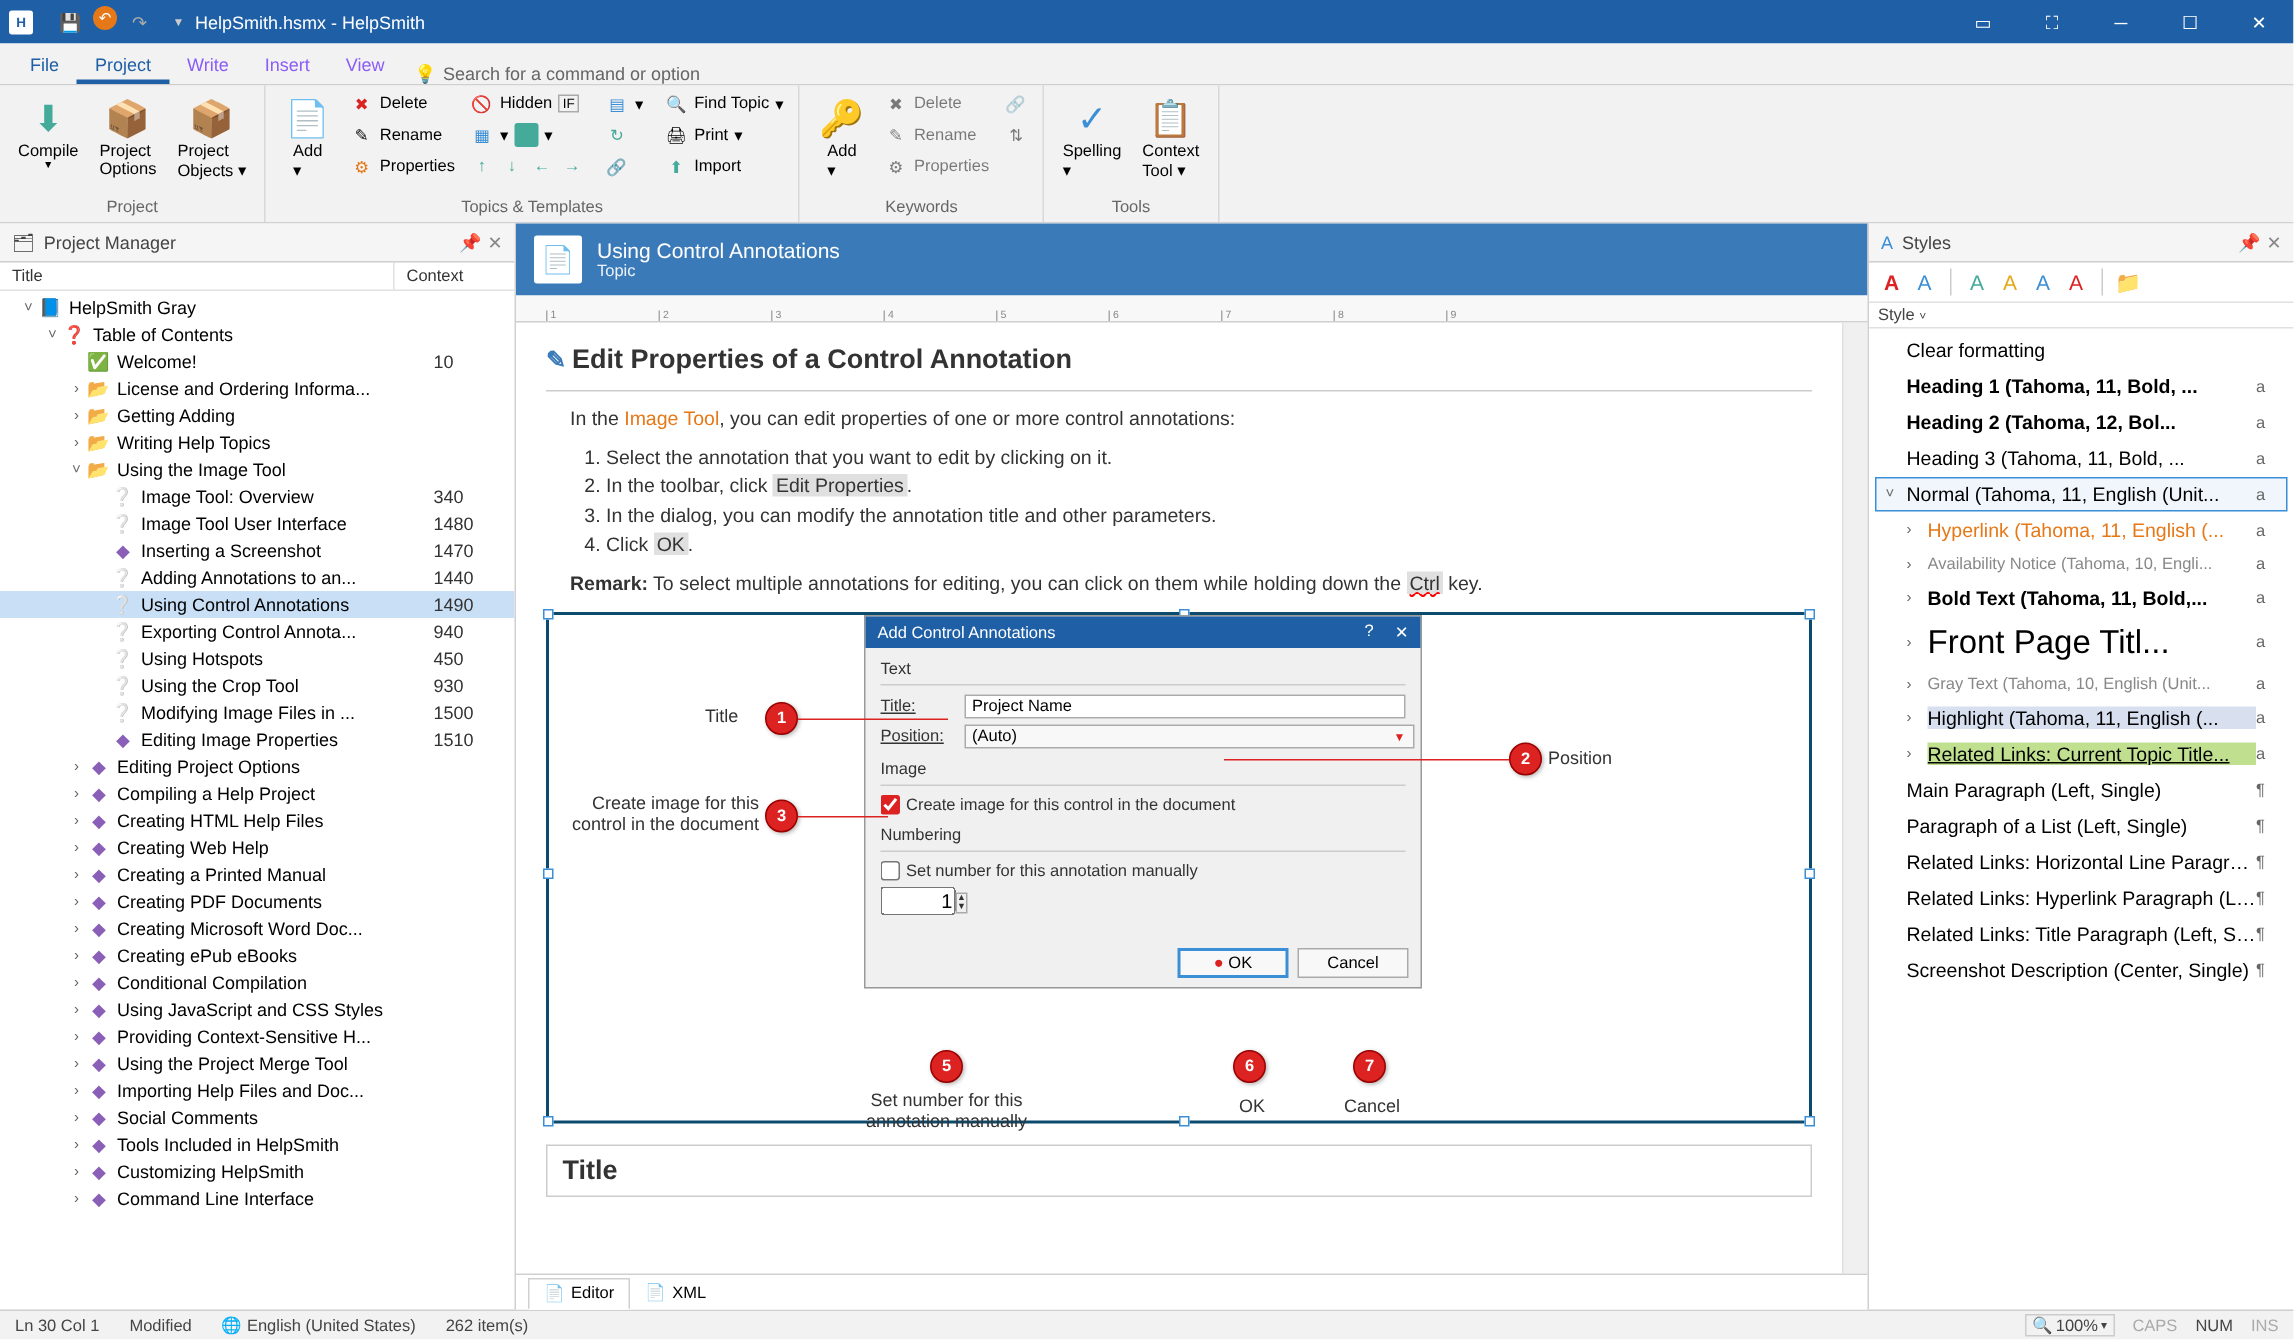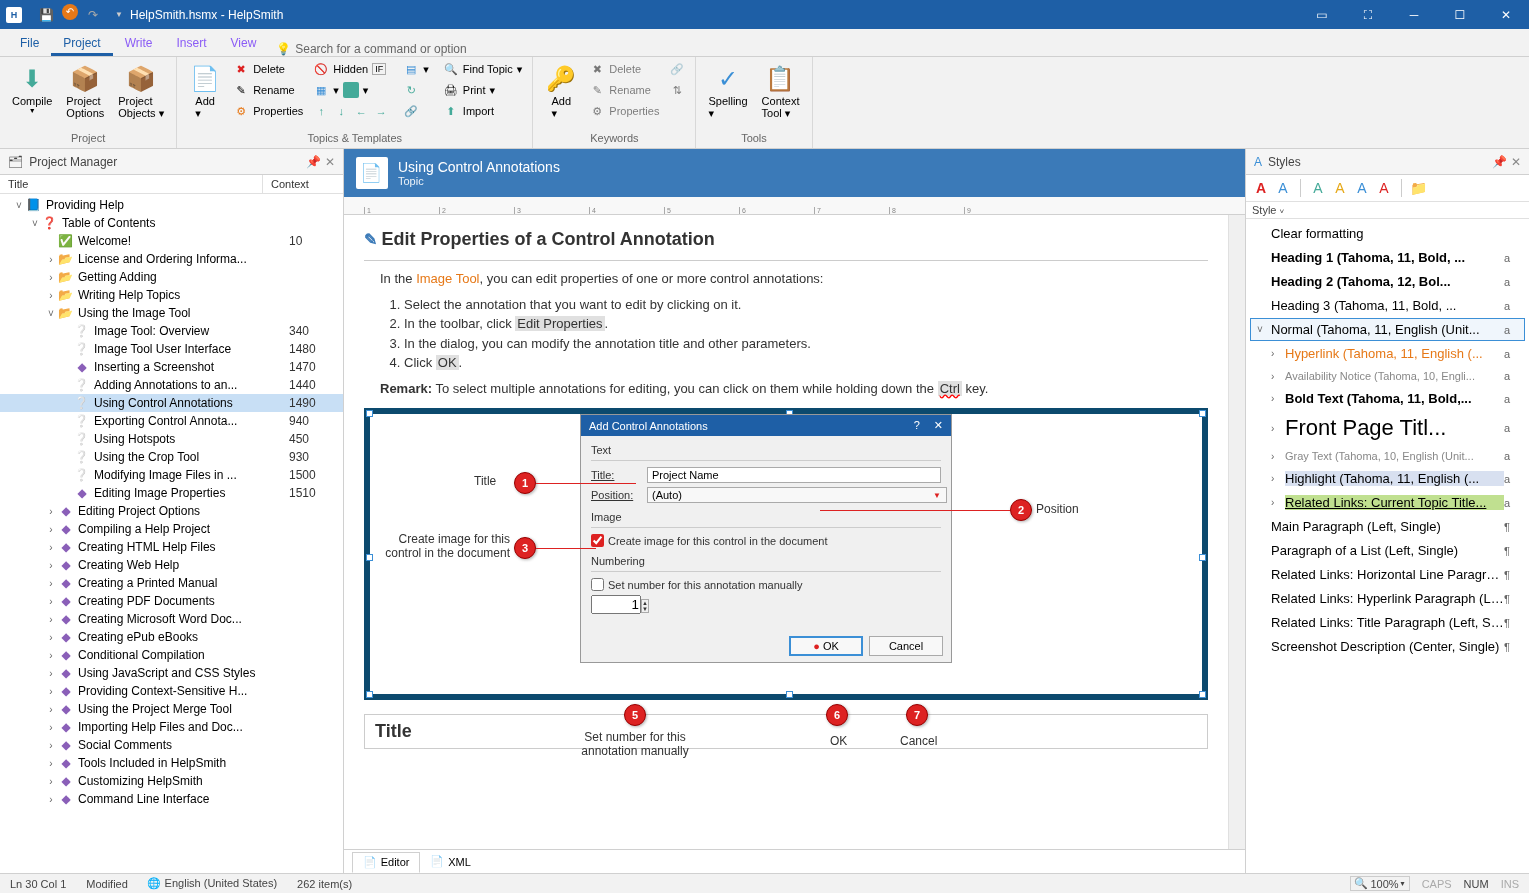--- a/index.html
+++ b/index.html
@@ -57,21 +57,21 @@
 .ruler { height: 18px; border-bottom: 1px solid #d0d0d0; background: #f8f8f8; font-size: 7px; color: #888; display: flex; align-items: flex-end; padding-left: 20px; overflow: hidden; }
 .ruler span { width: 75px; display: inline-block; border-left: 1px solid #aaa; padding-left: 2px; }
 .editor-content { flex: 1; padding: 14px 20px; overflow-y: auto; font-size: 13px; color: #333; position: relative; }
 .editor-content h2 { font-size: 18px; color: #333; margin-bottom: 10px; display:flex; align-items:center; gap:4px;}
 .editor-content h2::before { content: '✎'; color: #3b7ab8; font-size: 16px; }
 .editor-content .para { margin: 6px 16px; line-height: 1.5; }
 .editor-content .link { color: #e67817; }
 .editor-content ol { padding-left: 40px; margin: 4px 0; }
 .editor-content ol li { line-height: 1.5; }
 .highlight-gray { background: #e0e0e0; padding: 0 2px; }
-.editor-screenshot { border: 6px solid #0c4a6e; margin-top: 10px; padding: 8px; position: relative; height: 292px; }
+.editor-screenshot { border: 2px solid #0c4a6e; margin-top: 10px; padding: 8px; position: relative; height: 341px; }
 .dialog { position: absolute; left: 210px; top: 0; width: 372px; border: 1px solid #999; background: #f0f0f0; font-size: 11px; }
 .dialog-title { background: #1e5fa6; color: #fff; padding: 4px 8px; display: flex; align-items: center; }
 .dialog-title span:last-child { margin-left: auto; display: flex; gap: 14px; }
 .dialog-body { padding: 8px 10px; }
 .fieldset { margin-bottom: 8px; }
 .fieldset-label { font-size: 11px; color: #333; margin-bottom: 4px; }
 .form-row { display: flex; align-items: center; margin: 4px 0; }
 .form-row .flabel { width: 56px; text-decoration: underline; }
 .form-row input[type=text], .form-row select { flex: 1; border: 1px solid #aaa; padding: 1px 4px; font-size: 11px; }
 .chk-row { display: flex; align-items: center; gap: 4px; }
@@ -272,21 +272,21 @@
     </div>
     <div class="tree-headers">
       <div>Title</div>
       <div>Context</div>
     </div>
     <div class="tree" id="tree">
         <div class="tree-row">
           <span class="indent" style="width:8px"></span>
           <span class="expander">˅</span>
           <span class="ticn" style="color:#3b8fd6">📘</span>
-          <span class="label">Providing Help</span>
+          <span class="label">HelpSmith Gray</span>
           <span class="ctx"></span>
         </div>
         <div class="tree-row">
           <span class="indent" style="width:24px"></span>
           <span class="expander">˅</span>
           <span class="ticn" style="color:#3b8fd6">❓</span>
           <span class="label">Table of Contents</span>
           <span class="ctx"></span>
         </div>
         <div class="tree-row">

